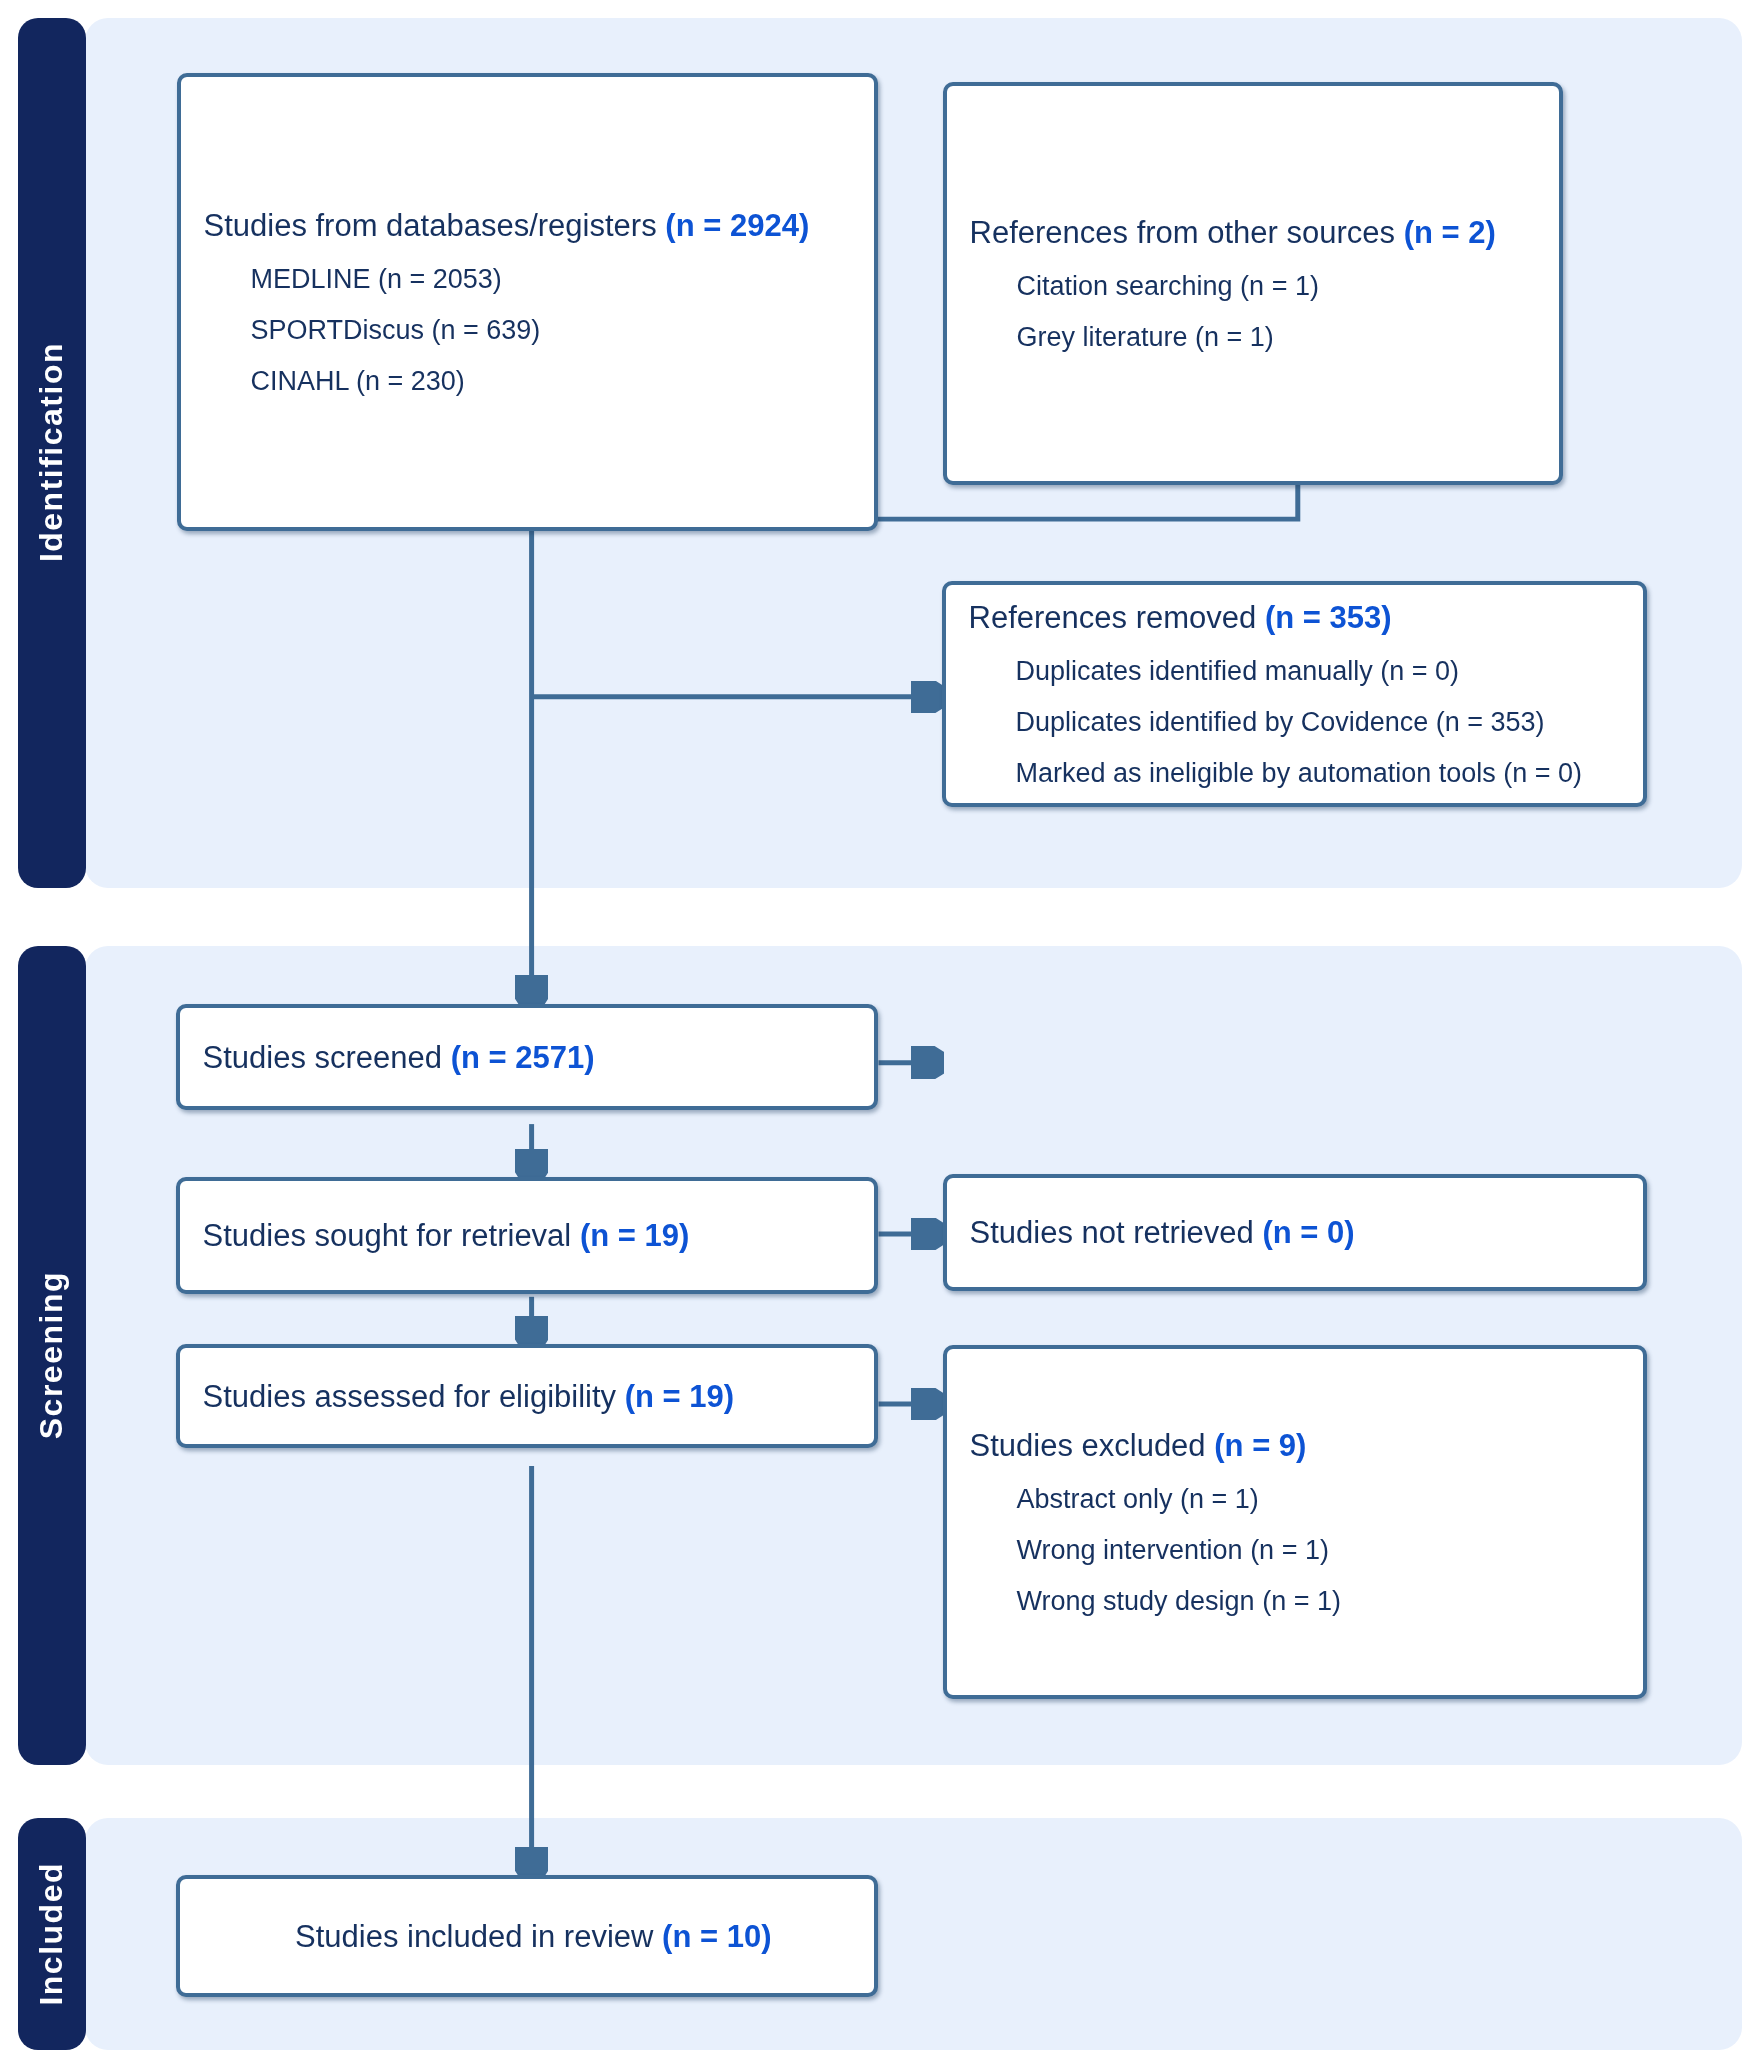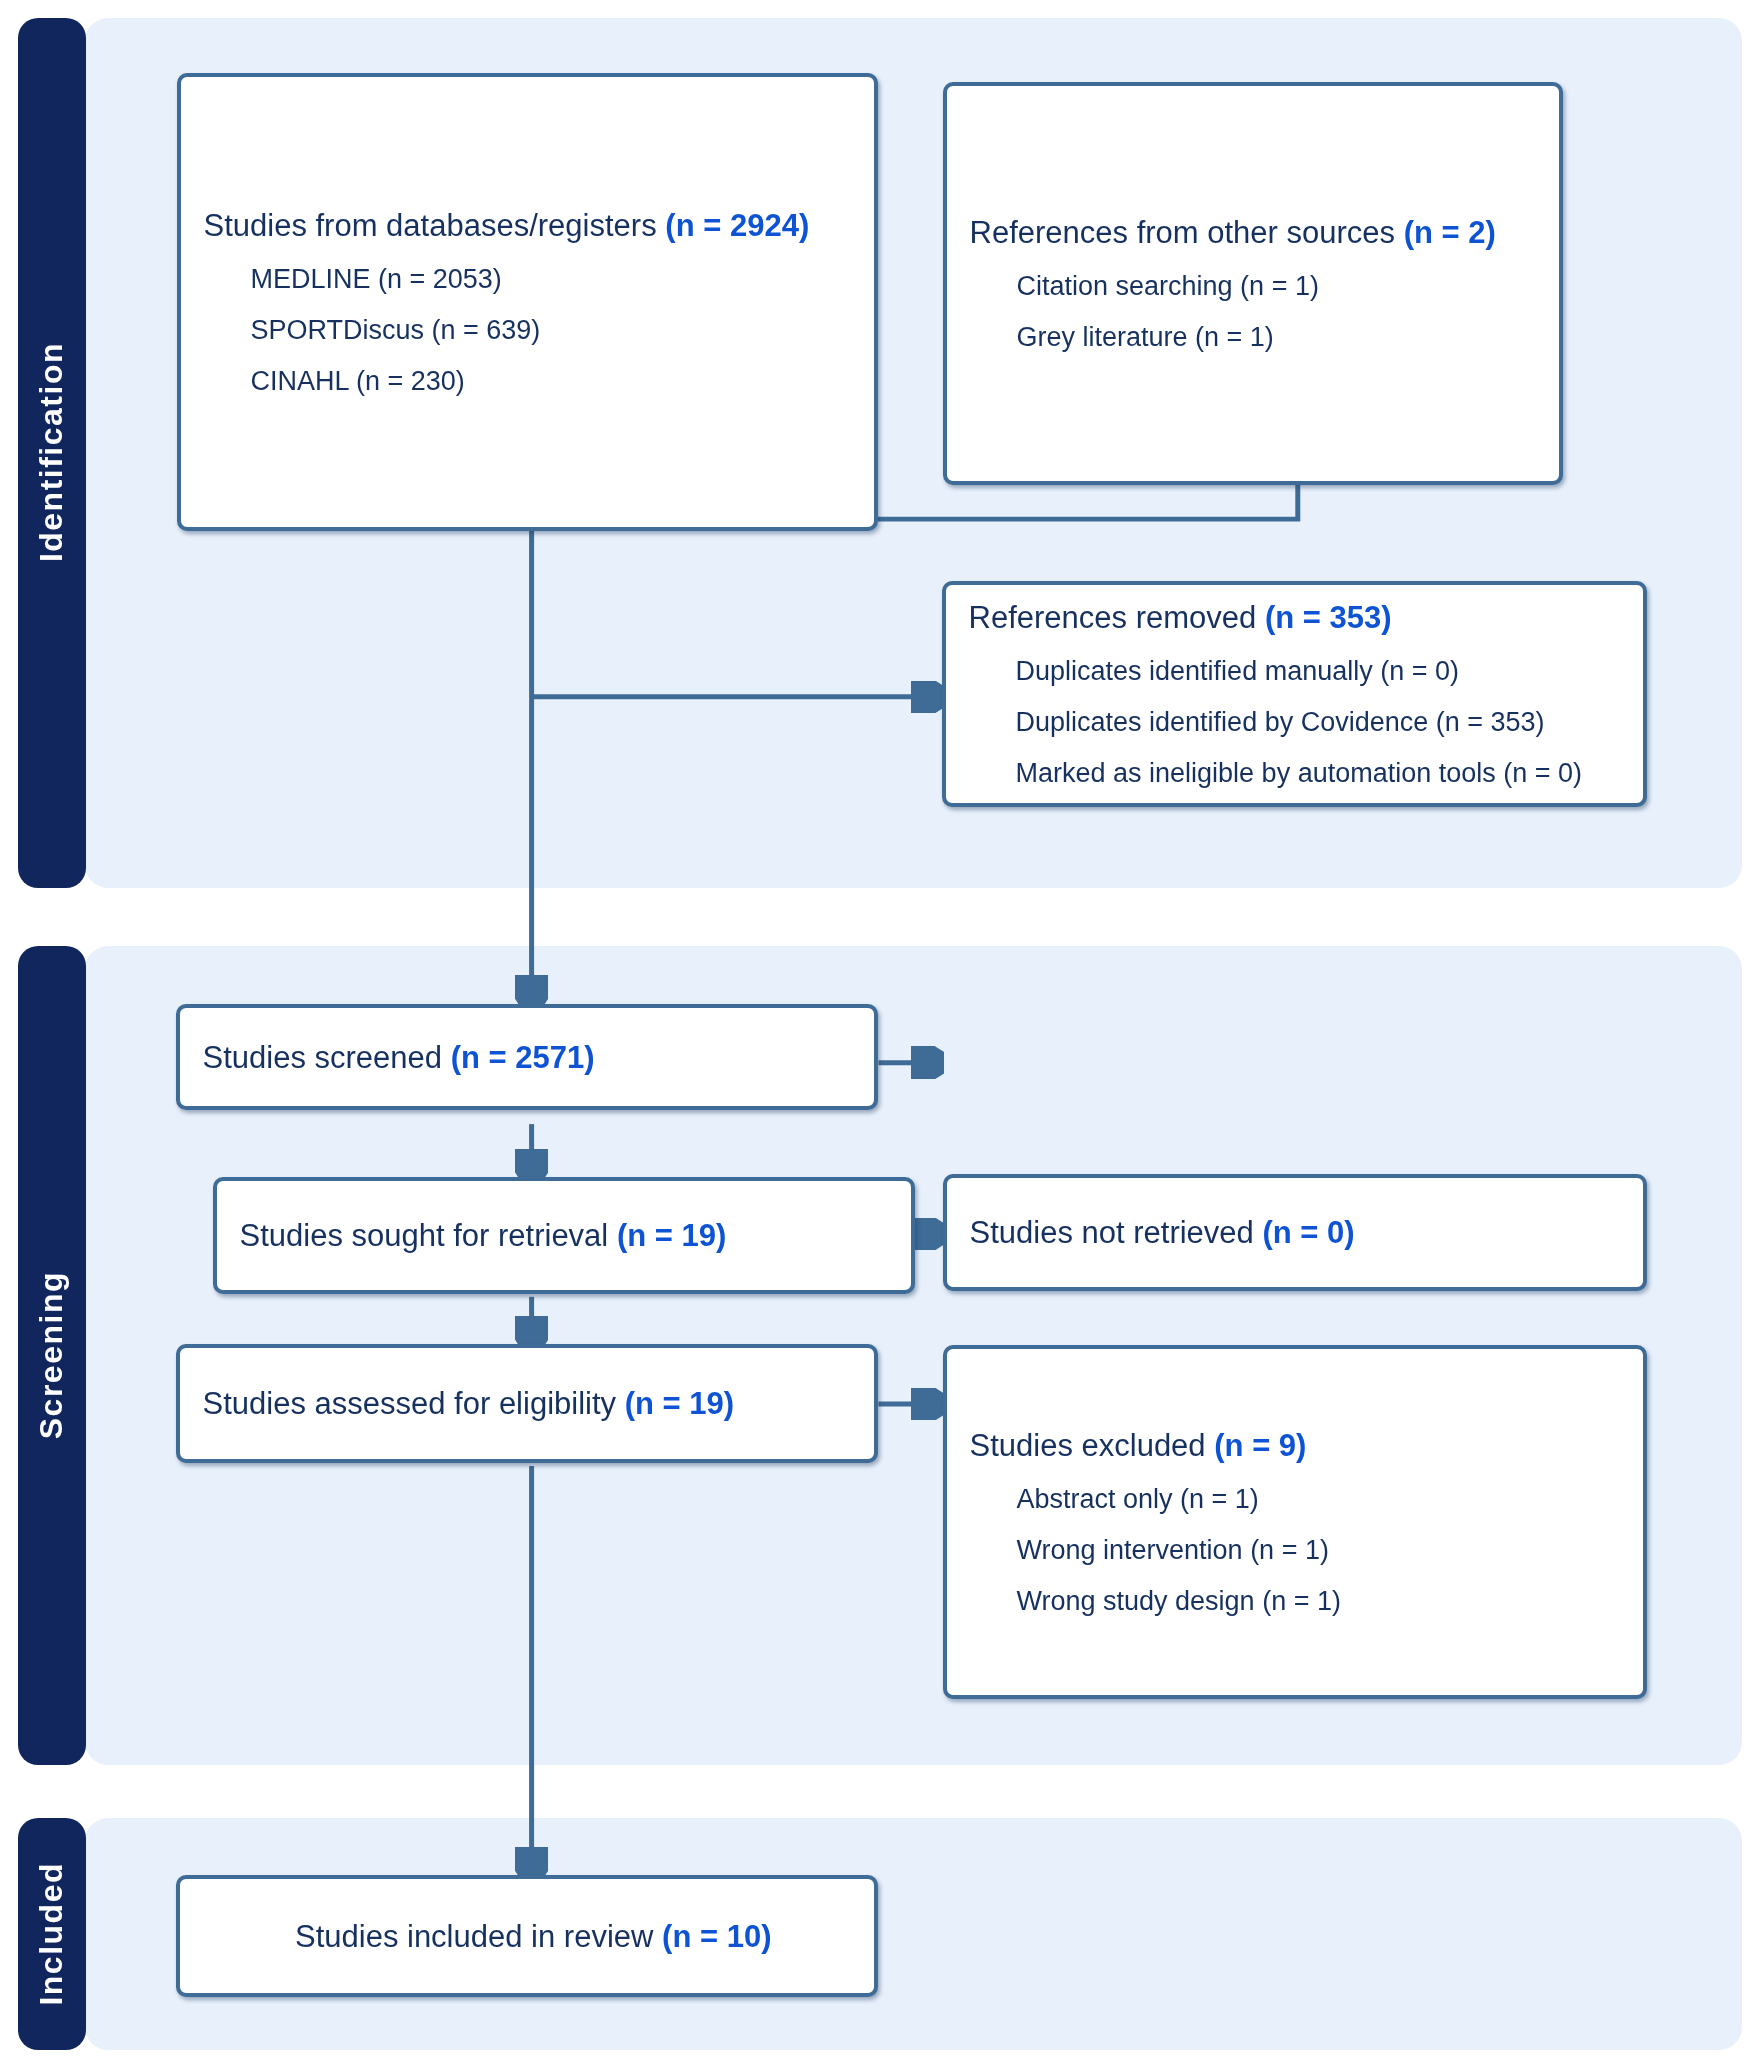--- a/index.html
+++ b/index.html
@@ -57,23 +57,23 @@
   }
   .box .head{font-size:31px;line-height:57px;white-space:nowrap;}
   .box .head .cnt{font-weight:bold;color:var(--count);margin-left:0.28em;}
   .box .sub{font-size:27px;line-height:51px;padding-left:47px;white-space:nowrap;}
 
   .bx-databases   {left:177px; top:73px;  width:701px; height:458px;}
   .bx-othersrc    {left:943px;top:82px;  width:620px; height:403px;}
   .bx-removed     {left:942px;top:581px; width:705px; height:226px;}
   .bx-screened    {left:176px; top:1004px; width:702px; height:106px;}
   .bx-excl-screen {left:943px;top:1003px; width:704px; height:119px;}
-  .bx-sought      {left:176px; top:1177px; width:702px; height:117px;margin-left:37px;}
+  .bx-sought      {left:176px; top:1177px; width:702px; height:117px;}
   .bx-notretr     {left:943px;top:1174px; width:704px; height:117px;}
-  .bx-assessed    {left:176px; top:1344px; width:702px; height:119px;justify-content:center;}
+  .bx-assessed    {left:176px; top:1344px; width:702px; height:104px;justify-content:center;}
   .bx-excl-elig   {left:943px;top:1345px; width:704px; height:354px;}
   .bx-included    {left:176px; top:1875px; width:702px; height:122px;align-items:center;}
 
   
   svg.arrows{position:absolute;left:0;top:0;pointer-events:none;}
   svg.arrows path{stroke:var(--line);stroke-width:10;fill:none;}
   #ah path{stroke:var(--line);fill:none;}
 </style>
 </head>
 <body>

